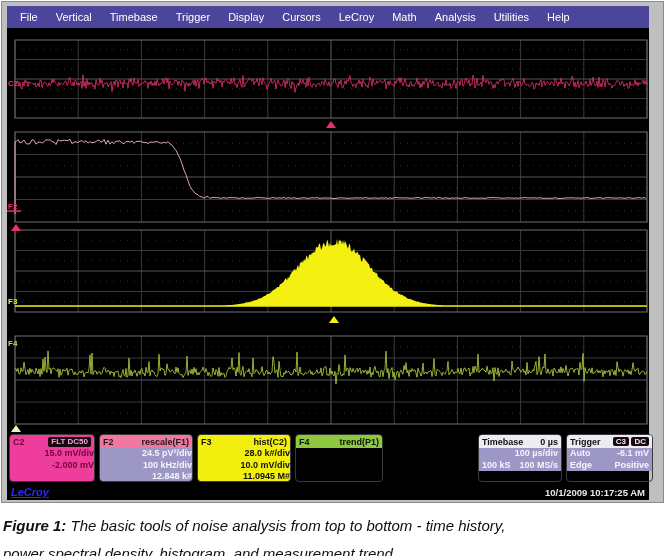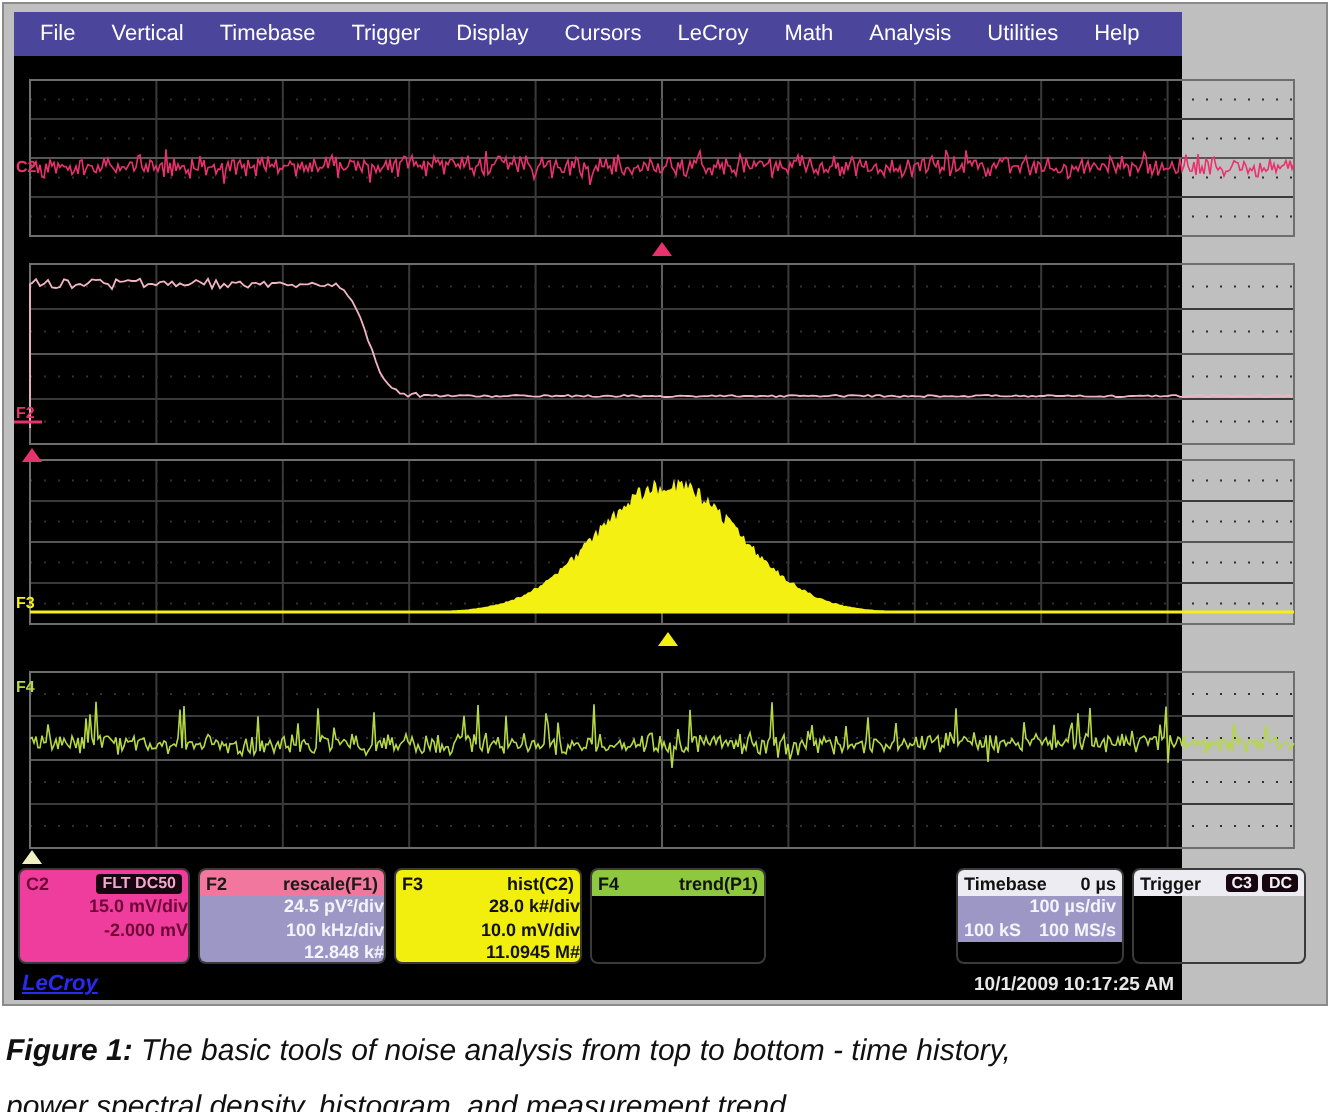--- a/index.html
+++ b/index.html
@@ -1,19 +1,19 @@
 <!DOCTYPE html>
 <html><head>
 <meta charset="utf-8">
 <style>
   html,body{margin:0;padding:0;width:668px;height:556px;background:#fff;
     font-family:"Liberation Sans",sans-serif;overflow:hidden;}
   .frame{margin:1px;border:1px solid #8a8a8a;background:#bfbfbf;
     padding:4px 8px 2px 5px;width:648px;}
-  .scope{width:584px;height:494px;background:#000;position:relative;}
+  .scope{width:642px;height:494px;background:#000;position:relative;}
   .menubar{height:22px;background:#4b459b;color:#fff;font-size:11px;
     display:flex;align-items:center;padding-left:4px;}
   .menubar span{padding:0 9px;cursor:default;}
   .display{height:404px;position:relative;}
   .display svg{position:absolute;left:0;top:0;}
   .descrow{height:52px;position:relative;}
   .box{position:absolute;top:2px;height:48px;border-radius:4px;font-size:9px;
     font-weight:bold;overflow:hidden;border:1px solid #3a3a3a;box-sizing:border-box;}
   .hdr{height:13px;display:flex;justify-content:space-between;align-items:center;padding:0 3px;}
   .bl{text-align:right;padding-right:0;line-height:11.5px;}
@@ -213,20 +213,30 @@
       </div>
 
       <div class="box box-tr">
         <div class="hdr">
           <span>Trigger</span>
           <span>
             <span class="badge">C3</span>
             <span class="badge">DC</span>
           </span>
         </div>
+        <div class="lav">
+          <div class="frow">
+              <span>Auto</span>
+              <span>-6.1 mV</span>
+            </div>
+          <div class="frow">
+              <span>Edge</span>
+              <span>Positive</span>
+            </div>
+        </div>
       </div>
     </div>
 
     <div class="bottomstrip">
       <span class="logo">LeCroy</span>
       <span class="timestamp">10/1/2009 10:17:25 AM</span>
     </div>
 
   </div>
 </div>

